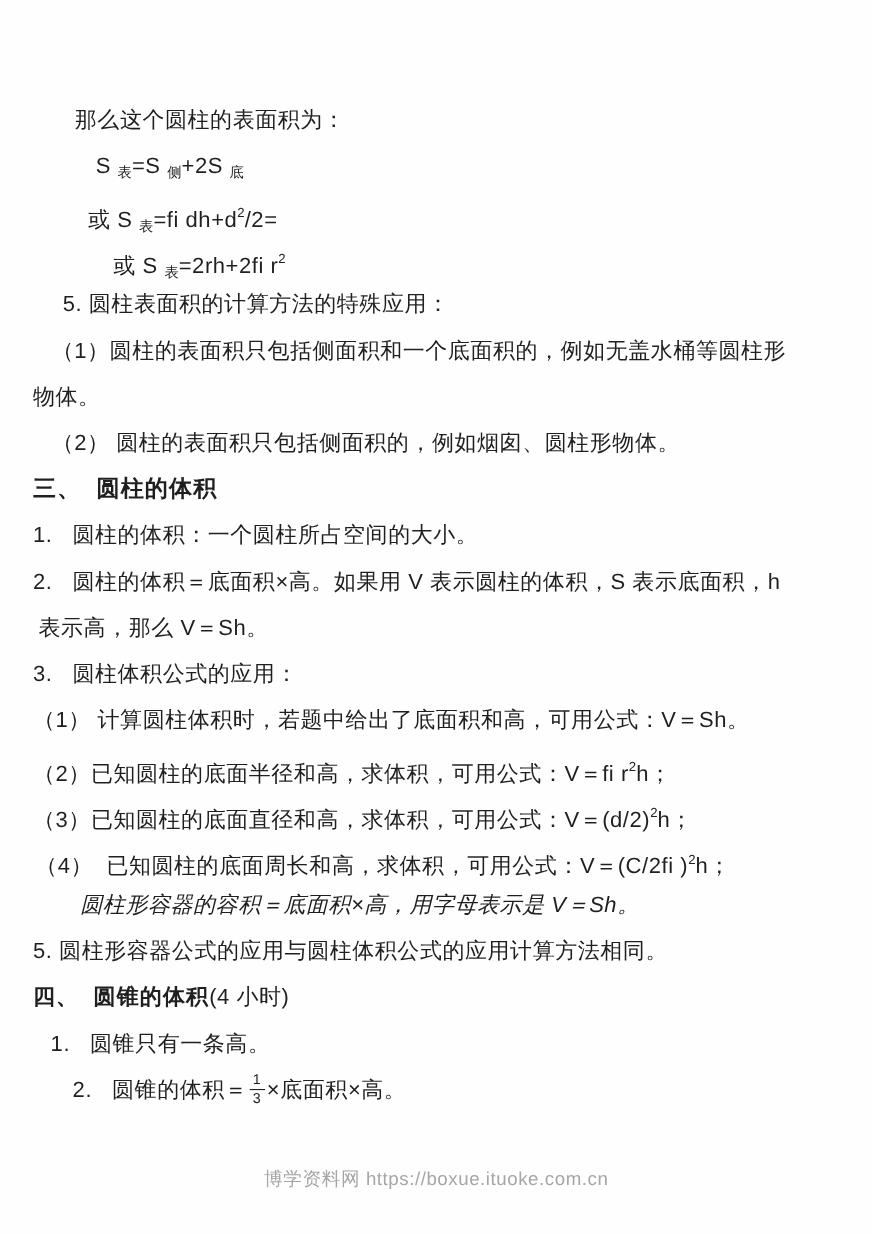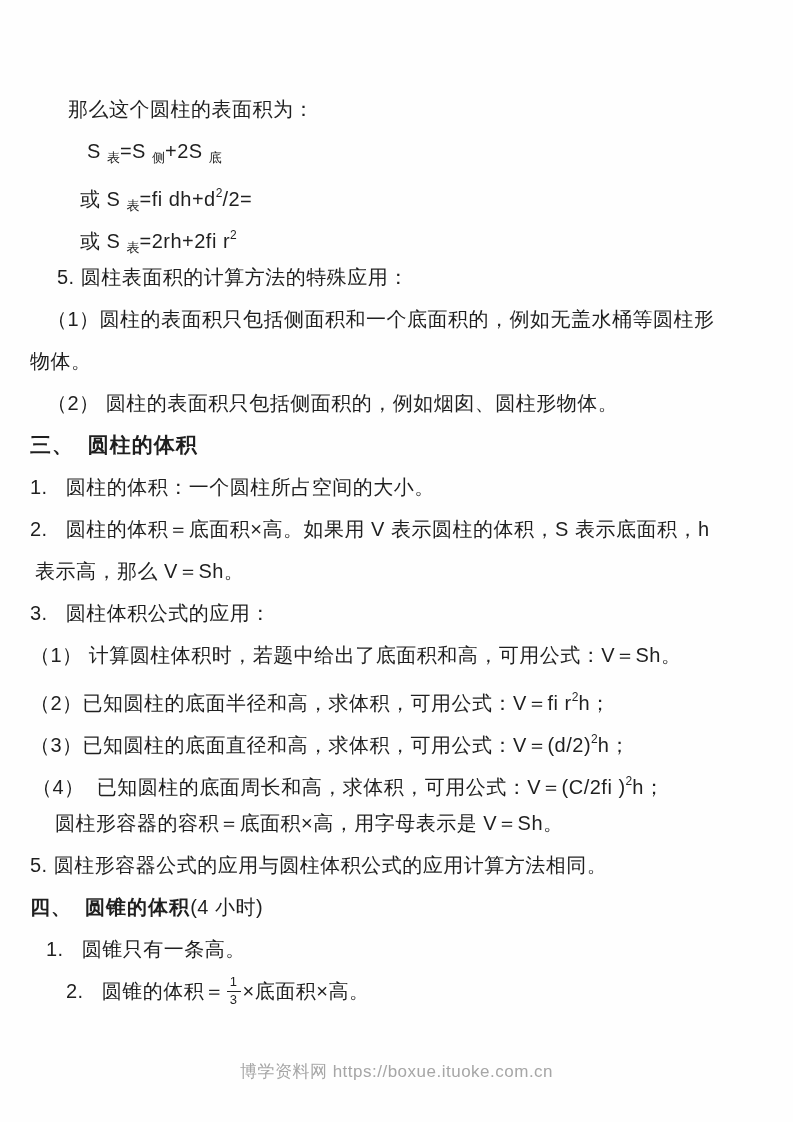--- a/index.html
+++ b/index.html
@@ -69,35 +69,35 @@
   }
 </style>
 </head>
 <body>
 
 <div class="page">
   <main class="doc" id="doc-lines">
       <div class="line" style="padding-left: 68px;"><span>那么这个圆柱的表面积为：</span></div>
       <div class="line" style="padding-left: 87px;"><span>S </span><span class="sub">表</span><span>=S </span><span class="sub">侧</span><span>+2S </span><span class="sub">底</span></div>
       <div class="line" style="padding-left: 80px;"><span>或 S </span><span class="sub">表</span><span>=fi dh+d</span><span class="sup">2</span><span>/2=</span></div>
-      <div class="line" style="padding-left: 80px;"><span>或 S </span><span class="sub">表</span><span>=2rh+2fi r</span><span class="sup">2</span></div>
+      <div class="line" style="padding-left: 103px;"><span>或 S </span><span class="sub">表</span><span>=2rh+2fi r</span><span class="sup">2</span></div>
       <div class="line" style="padding-left: 57px;"><span>5. 圆柱表面积的计算方法的特殊应用：</span></div>
       <div class="line" style="padding-left: 47px;"><span>（1）圆柱的表面积只包括侧面积和一个底面积的，例如无盖水桶等圆柱形</span></div>
       <div class="line" style="padding-left: 30px;"><span>物体。</span></div>
       <div class="line" style="padding-left: 47px;"><span>（2） 圆柱的表面积只包括侧面积的，例如烟囱、圆柱形物体。</span></div>
       <div class="line bold" style="padding-left: 30px;"><span>三、  圆柱的体积</span></div>
       <div class="line" style="padding-left: 30px;"><span>1.   圆柱的体积：一个圆柱所占空间的大小。</span></div>
       <div class="line" style="padding-left: 30px;"><span>2.   圆柱的体积＝底面积×高。如果用 V 表示圆柱的体积，S 表示底面积，h</span></div>
       <div class="line" style="padding-left: 35px;"><span>表示高，那么 V＝Sh。</span></div>
       <div class="line" style="padding-left: 30px;"><span>3.   圆柱体积公式的应用：</span></div>
       <div class="line" style="padding-left: 30px;"><span>（1） 计算圆柱体积时，若题中给出了底面积和高，可用公式：V＝Sh。</span></div>
       <div class="line" style="padding-left: 30px;"><span>（2）已知圆柱的底面半径和高，求体积，可用公式：V＝fi r</span><span class="sup">2</span><span>h；</span></div>
       <div class="line" style="padding-left: 30px;"><span>（3）已知圆柱的底面直径和高，求体积，可用公式：V＝(d/2)</span><span class="sup">2</span><span>h；</span></div>
       <div class="line" style="padding-left: 32px;"><span>（4）  已知圆柱的底面周长和高，求体积，可用公式：V＝(C/2fi )</span><span class="sup">2</span><span>h；</span></div>
-      <div class="line" style="padding-left: 55px;"><span>圆柱形容器的容积＝底面积×高，用字母表示是 V＝Sh。</span></div>
+      <div class="line" style="padding-left: 73px; font-style: italic;"><span>圆柱形容器的容积＝底面积×高，用字母表示是 V＝Sh。</span></div>
       <div class="line" style="padding-left: 30px;"><span>5. 圆柱形容器公式的应用与圆柱体积公式的应用计算方法相同。</span></div>
       <div class="line" style="padding-left: 30px;"><span class="seg-bold">四、  圆锥的体积</span><span class="seg-normal-in-bold">(4 小时)</span></div>
       <div class="line" style="padding-left: 46px;"><span>1.   圆锥只有一条高。</span></div>
       <div class="line" style="padding-left: 66px;"><span>2.   圆锥的体积＝</span><span class="frac"><span class="num">1</span><span class="den">3</span></span><span>×底面积×高。</span></div>
     </main>
   <footer class="footer">
     <span>博学资料网 https://boxue.ituoke.com.cn</span>
   </footer>
 </div>
 

